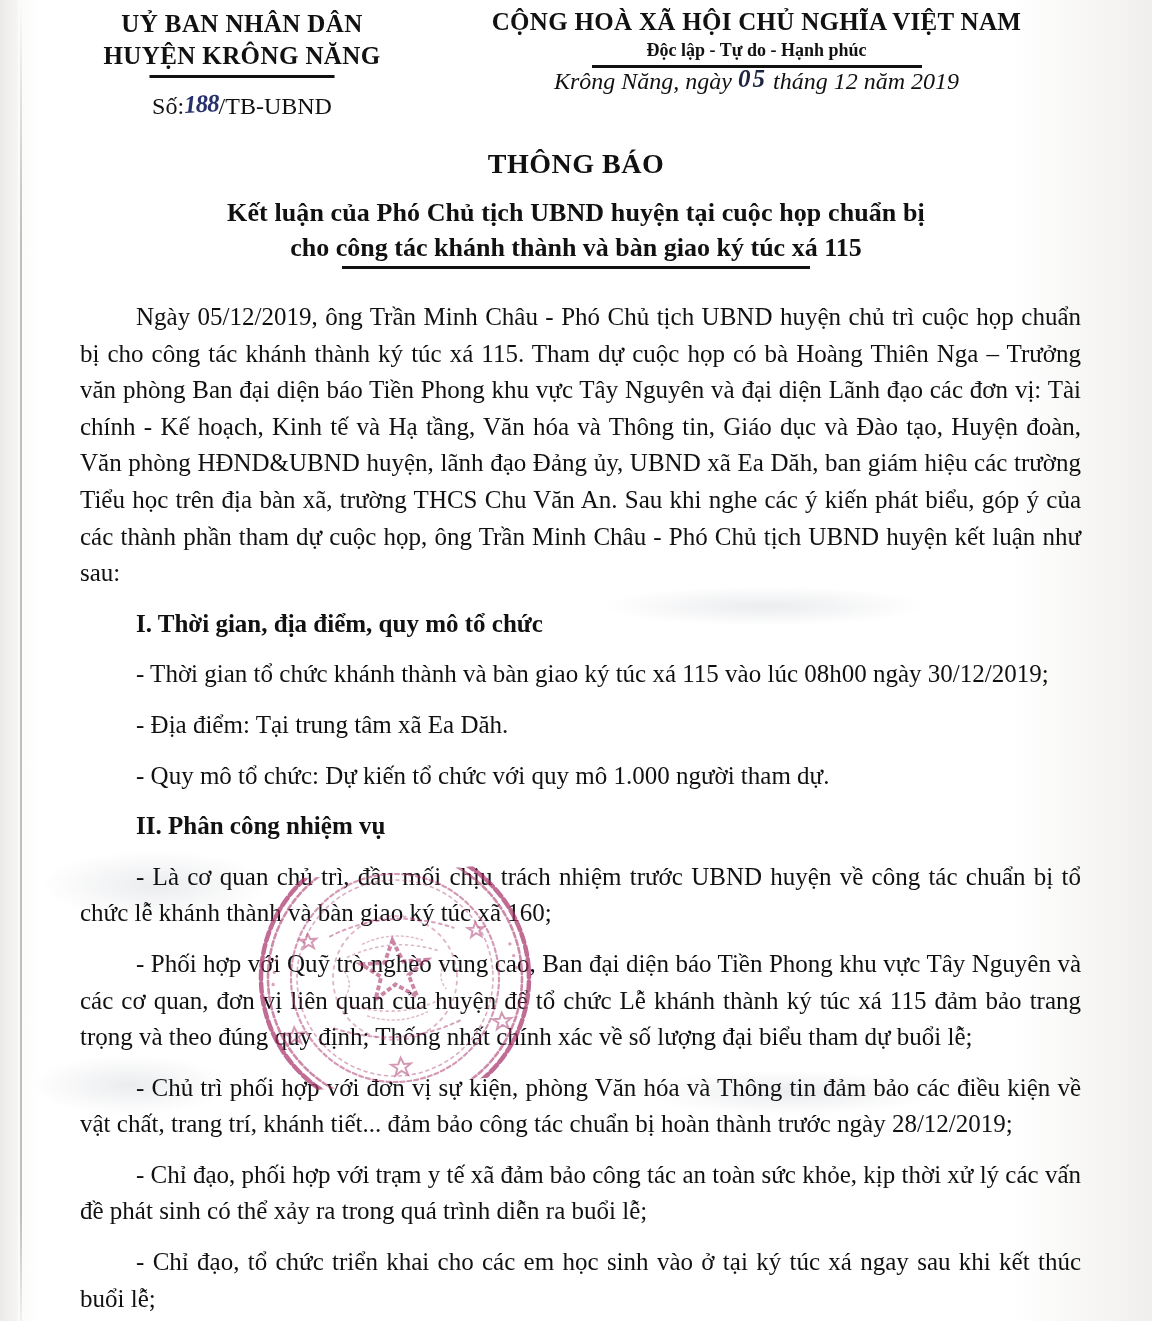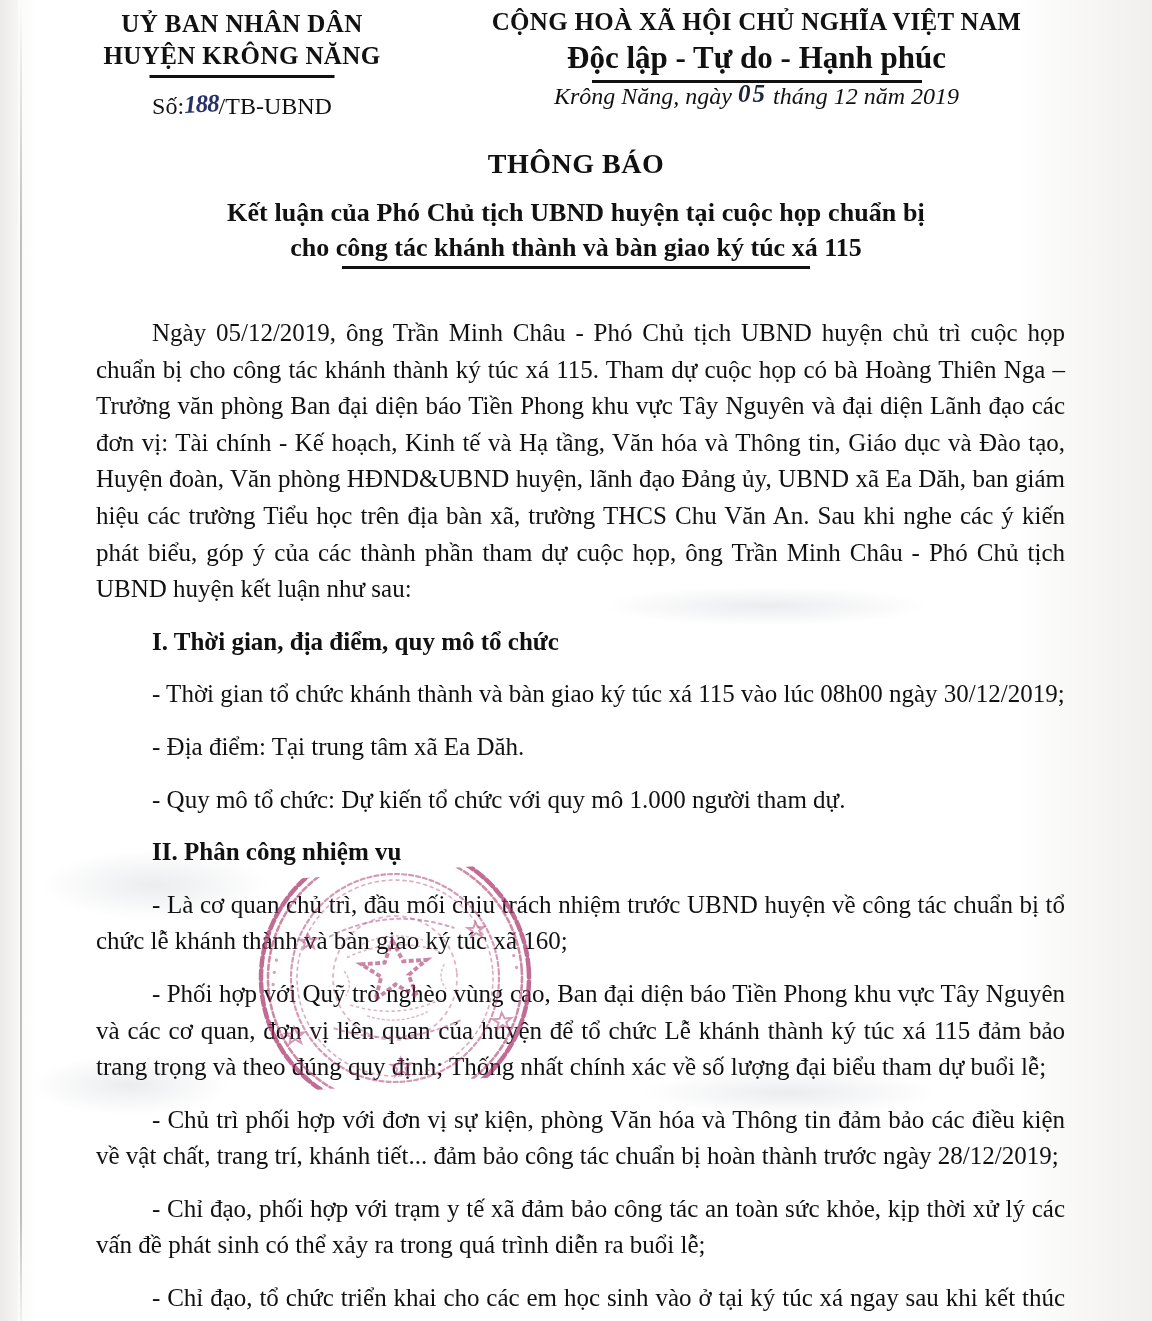--- a/index.html
+++ b/index.html
@@ -45,21 +45,21 @@
   }
   .docnum{margin-top:20px;font-size:24px;white-space:nowrap;}
   .docnum .hand{
     font-family:"Liberation Serif",serif;
     color:#26306b;font-style:italic;font-weight:bold;
     font-size:25px;letter-spacing:-1px;
     display:inline-block;transform:translateY(-2px) rotate(-3deg);
   }
 
   .nation{font-weight:bold;font-size:25px;letter-spacing:.3px;}
-  .motto{position:relative;display:inline-block;font-weight:bold;font-size:31px;margin-top:4px;}
+  .motto{position:relative;display:inline-block;font-weight:bold;font-size:18px;margin-top:4px;}
   .motto .ul{
     position:absolute;left:50%;transform:translateX(-50%);
     bottom:-7px;width:330px;height:3px;background:#111;
   }
   .placedate{
     margin-top:6px;font-style:italic;font-size:24px;white-space:nowrap;
   }
   .placedate .hand{
     font-style:italic;font-weight:bold;font-size:25px;color:#1d2440;
     display:inline-block;transform:translateY(-2px);letter-spacing:2px;
@@ -76,21 +76,21 @@
   .t-sub2 .ul{
     position:absolute;left:50%;transform:translateX(-50%);
     bottom:-6px;width:468px;height:3px;background:#111;
   }
 
   
   .body{
     position:absolute;top:299px;left:80px;width:1001px;
     font-size:25px;line-height:36.6px;text-align:justify;
   }
-  .body p{margin:16px;text-indent:56px;}
+  .body p{margin:0;text-indent:56px;}
   .body p.sec{font-weight:bold;margin-top:14px;text-indent:56px;}
   .body p.item{margin-top:14px;text-indent:56px;}
 
   
   .stamp{
     position:absolute;left:253px;top:872px;width:284px;height:212px;
     pointer-events:none;opacity:.82;
     transform:rotate(-4deg);
   }
 </style>

